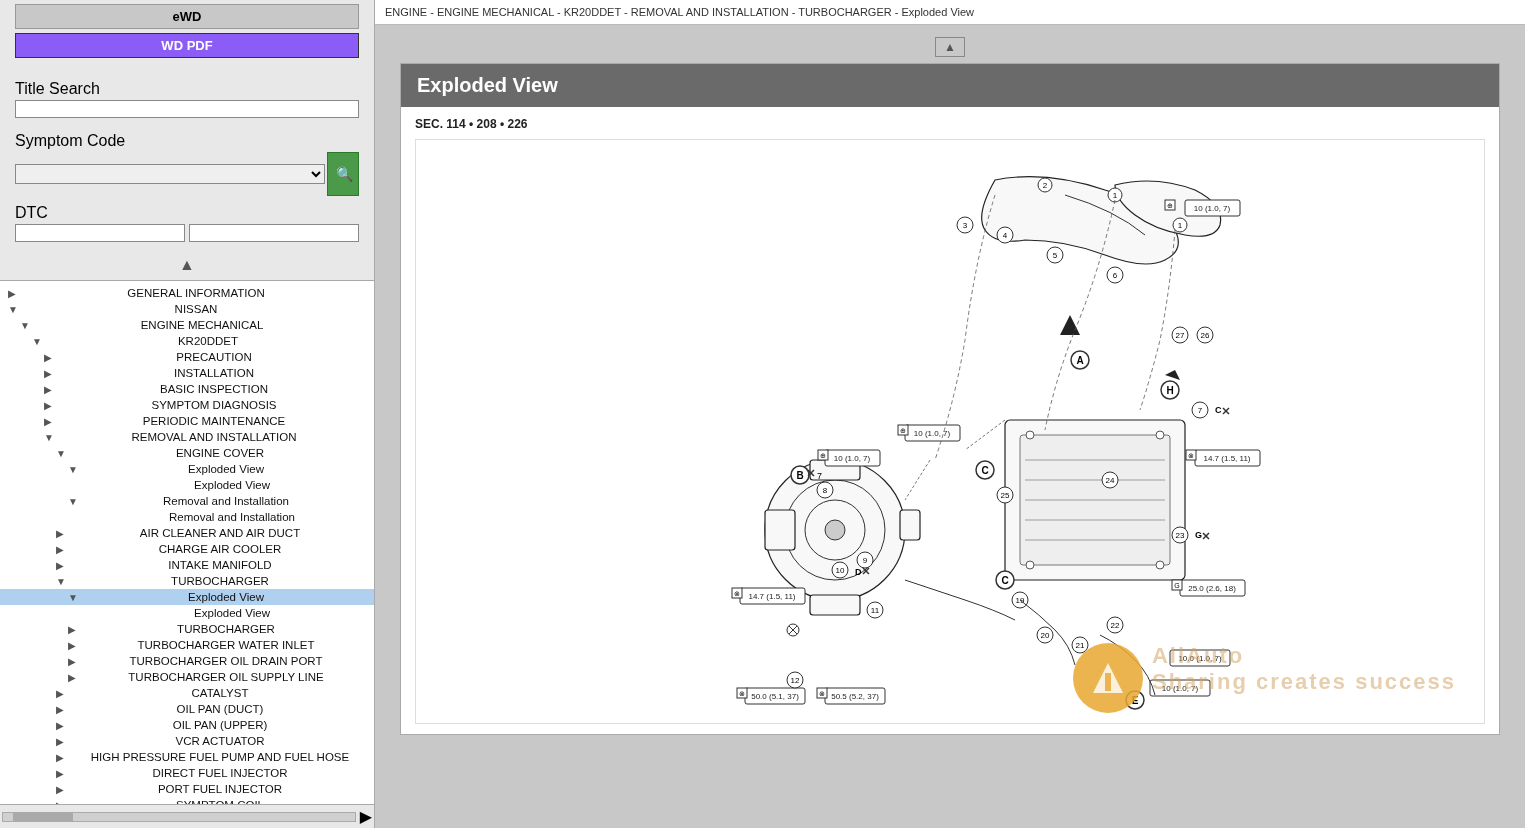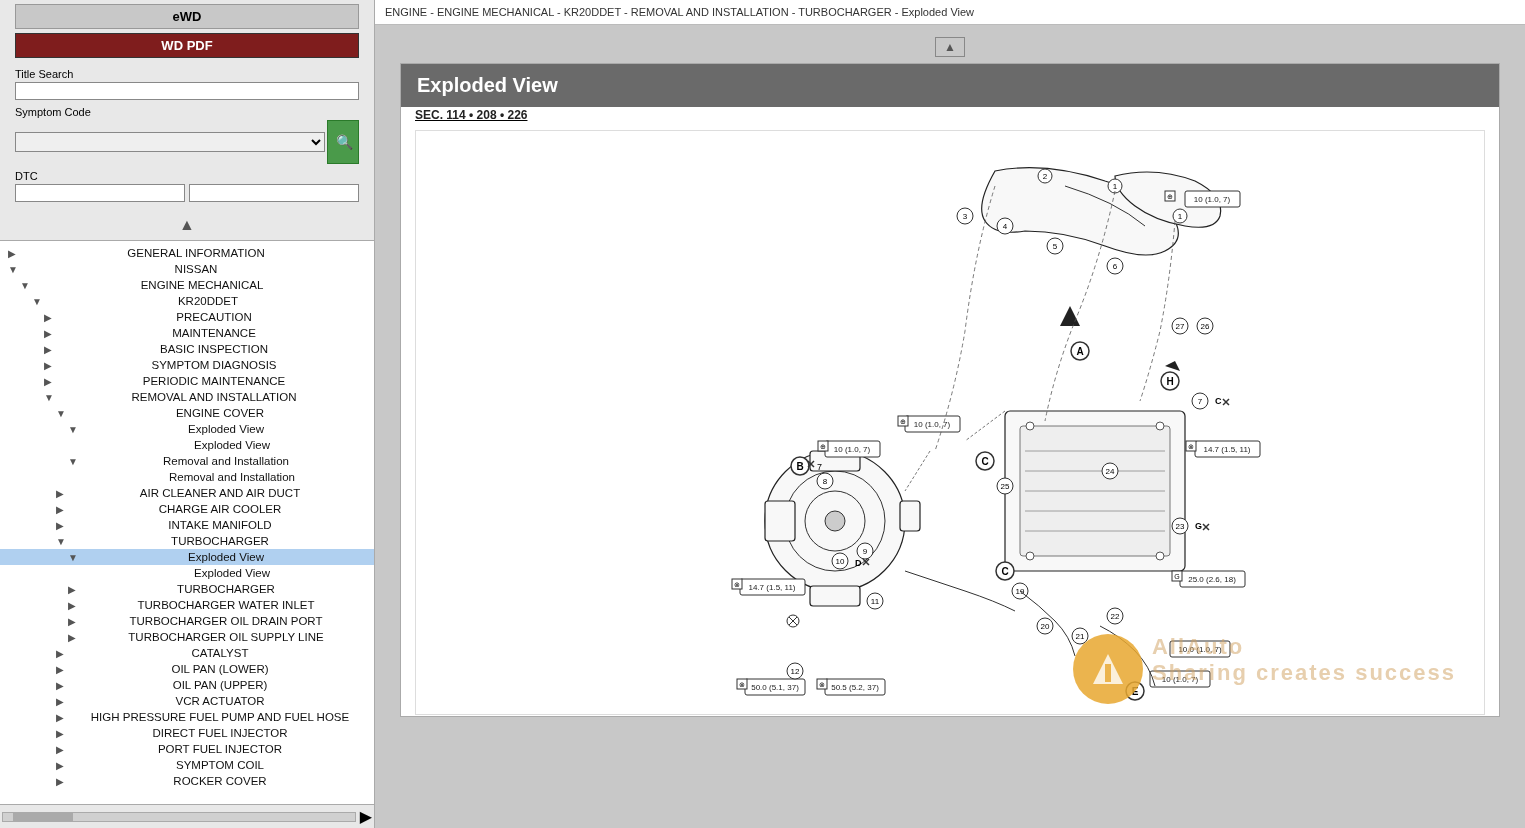--- a/index.html
+++ b/index.html
@@ -30,35 +30,36 @@
       text-align: center;
       font-size: 13px;
       font-weight: bold;
       cursor: pointer;
       margin-bottom: 4px;
     }
 
     .btn-wdpdf {
       display: block;
       width: 100%;
-      background: #7f1d1d;
+      background: #8b5cf6;
       color: white;
       border: 1px solid #333;
       padding: 4px 0;
       text-align: center;
       font-size: 13px;
       font-weight: bold;
       cursor: pointer;
-      margin-bottom: 10px;
+      margin-bottom: 22px;
     }
 
     .search-section label {
-      font-size: 11px;
+      font-size: 16px;
       display: block;
       margin-bottom: 2px;
+      margin-top: 8px;
     }
 
     .search-section input[type="text"] {
       width: 100%;
       border: 1px solid #888;
       padding: 2px 4px;
       font-size: 11px;
       margin-bottom: 6px;
     }
 
@@ -207,23 +208,22 @@
 
     .page-header {
       background: #6a6a6a;
       color: white;
       font-size: 20px;
       font-weight: bold;
       padding: 10px 16px;
     }
 
     .page-body {
-      padding: 1px 14px;
+      padding: 10px 14px;
       position: relative;
-      text-decoration: underline;
     }
 
     .sec-label {
       font-size: 12px;
       font-weight: bold;
       margin-bottom: 8px;
       color: #222;
     }
 
     
@@ -345,21 +345,21 @@
       <div class="tree-item" style="padding-left: 32px;">
         <span class="tree-arrow">▼</span>
         <span class="tree-label">KR20DDET</span>
       </div>
       <div class="tree-item" style="padding-left: 44px;">
         <span class="tree-arrow">▶</span>
         <span class="tree-label">PRECAUTION</span>
       </div>
       <div class="tree-item" style="padding-left: 44px;">
         <span class="tree-arrow">▶</span>
-        <span class="tree-label">MAINTENANCE</span>
+        <span class="tree-label">INSTALLATION</span>
       </div>
       <div class="tree-item" style="padding-left: 44px;">
         <span class="tree-arrow">▶</span>
         <span class="tree-label">BASIC INSPECTION</span>
       </div>
       <div class="tree-item" style="padding-left: 44px;">
         <span class="tree-arrow">▶</span>
         <span class="tree-label">SYMPTOM DIAGNOSIS</span>
       </div>
       <div class="tree-item" style="padding-left: 44px;">
@@ -429,21 +429,21 @@
       <div class="tree-item" style="padding-left: 68px;">
         <span class="tree-arrow">▶</span>
         <span class="tree-label">TURBOCHARGER OIL SUPPLY LINE</span>
       </div>
       <div class="tree-item" style="padding-left: 56px;">
         <span class="tree-arrow">▶</span>
         <span class="tree-label">CATALYST</span>
       </div>
       <div class="tree-item" style="padding-left: 56px;">
         <span class="tree-arrow">▶</span>
-        <span class="tree-label">OIL PAN (LOWER)</span>
+        <span class="tree-label">OIL PAN (DUCT)</span>
       </div>
       <div class="tree-item" style="padding-left: 56px;">
         <span class="tree-arrow">▶</span>
         <span class="tree-label">OIL PAN (UPPER)</span>
       </div>
       <div class="tree-item" style="padding-left: 56px;">
         <span class="tree-arrow">▶</span>
         <span class="tree-label">VCR ACTUATOR</span>
       </div>
       <div class="tree-item" style="padding-left: 56px;">

